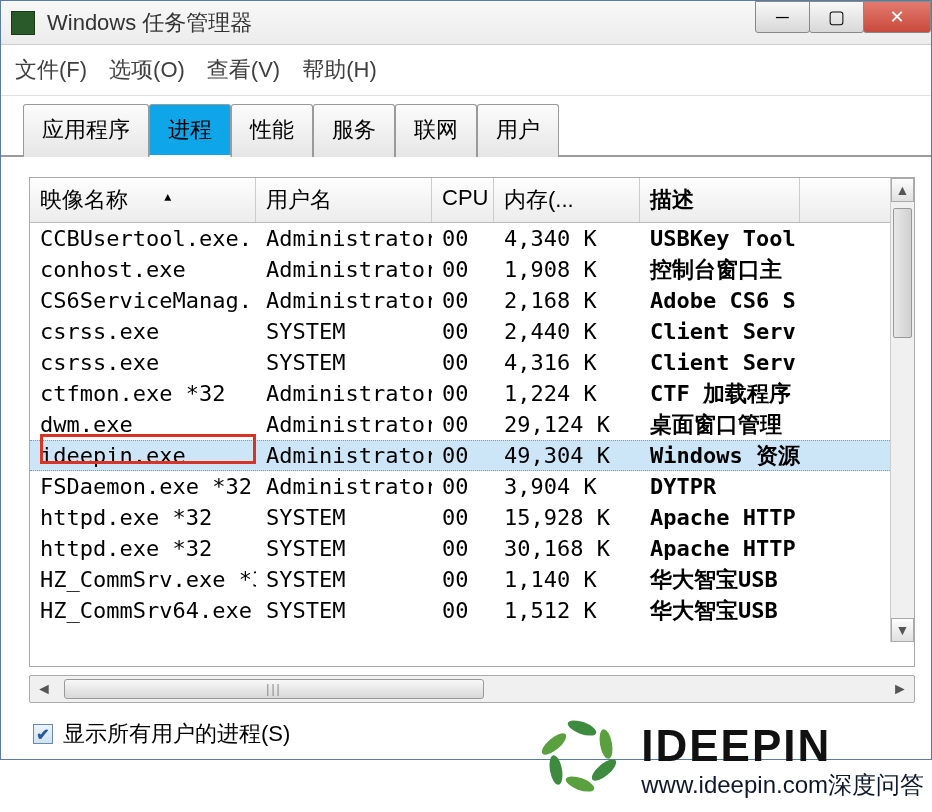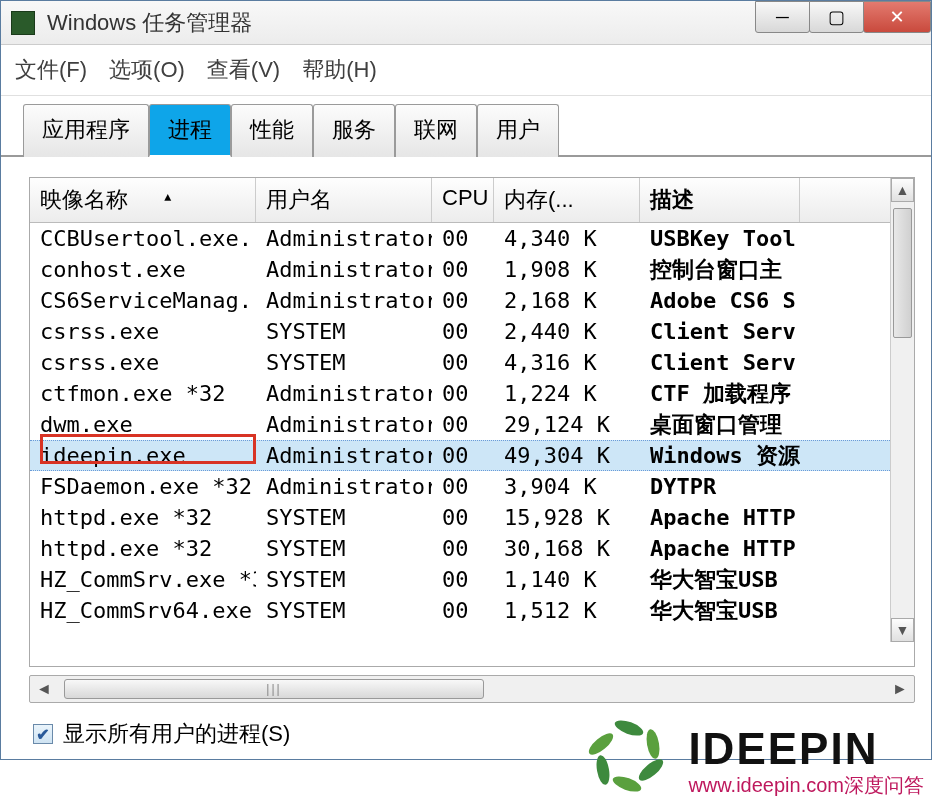--- a/index.html
+++ b/index.html
@@ -220,21 +220,21 @@
   background:#3e8a3e;
 }
 .wm-swirl span:nth-child(1){ top:6px; left:30px; transform:rotate(20deg);}
 .wm-swirl span:nth-child(2){ top:22px; left:54px; transform:rotate(80deg); background:#5aa03e;}
 .wm-swirl span:nth-child(3){ top:48px; left:52px; transform:rotate(140deg);}
 .wm-swirl span:nth-child(4){ top:62px; left:28px; transform:rotate(200deg); background:#5aa03e;}
 .wm-swirl span:nth-child(5){ top:48px; left:4px; transform:rotate(260deg);}
 .wm-swirl span:nth-child(6){ top:22px; left:2px; transform:rotate(320deg); background:#5aa03e;}
 .wm-text { display:flex; flex-direction:column; }
 .wm-brand { font-size: 44px; font-weight: 900; letter-spacing: 2px; color:#111;}
-.wm-sub { font-size: 20px; color:#be185d; margin-top:-2px;}
+.wm-sub { font-size: 24px; color:#0f172a; margin-top:-2px;}
 </style>
 </head>
 <body>
 
 <div class="window">
 
   <div class="titlebar">
     <span class="app-icon"></span>
     <span class="title-text">Windows 任务管理器</span>
     <div class="window-controls">

